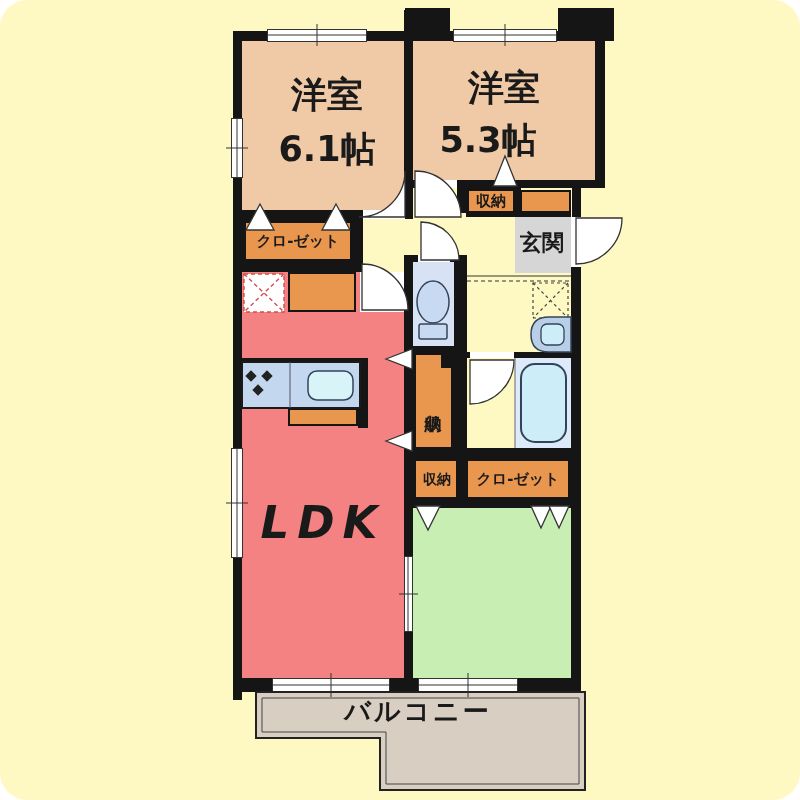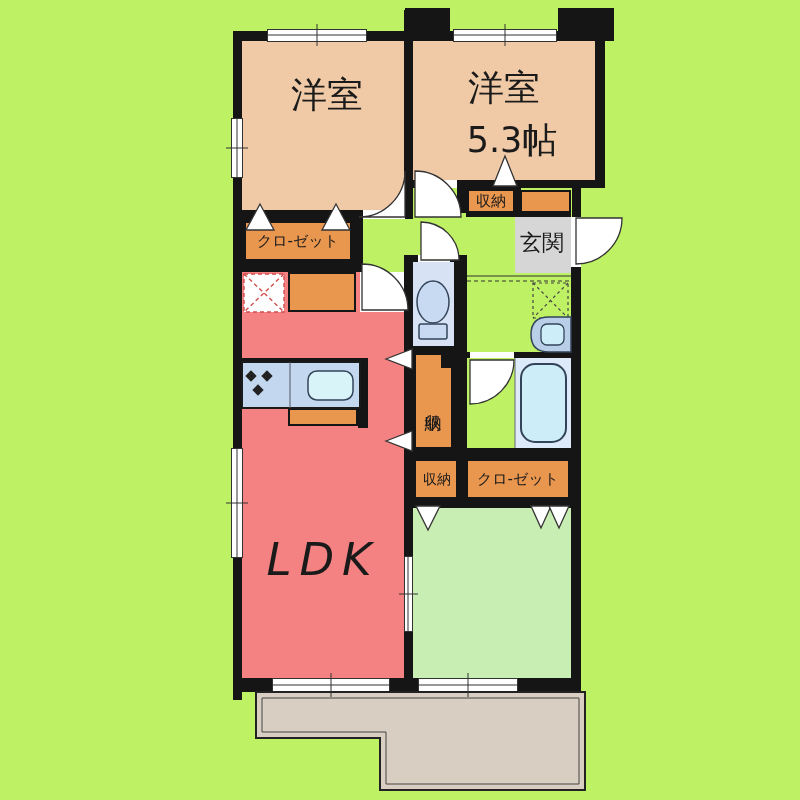--- a/index.html
+++ b/index.html
@@ -1,22 +1,22 @@
 <!DOCTYPE html>
 <html><head>
 <meta charset="utf-8">
 <style>
   :root{
     --wall:#151515; --tan:#f0caa6; --orange:#e9964f; --red:#f58282;
     --green:#c9eeb4; --beige:#d8cec2; --gray:#d6d6d6; --wet:#d7e3f4;
     --bath:#dceafa; --fixblue:#c8d9f2; --cyan:#cdeef8; --counter:#c3d7ee;
   }
   html,body{margin:0;padding:0;background:#fff;}
-  .plan{position:relative;width:800px;height:800px;background:#bef264;overflow:hidden;
-        font-family:"DejaVu Sans",sans-serif;font-weight:normal;color:#1a1a1a;}
+  .plan{position:relative;width:800px;height:800px;background:#fef9c3;overflow:hidden;
+        font-family:"DejaVu Sans",sans-serif;font-weight:bold;color:#1a1a1a;border-radius:27px;}
   .abs{position:absolute;box-sizing:border-box;}
   .w{position:absolute;background:var(--wall);}
   .gap{position:absolute;background:#fff;}
   .win{position:absolute;background:#fff;border:1.5px solid #333;box-sizing:border-box;}
   .obox{position:absolute;background:var(--orange);border:3px solid var(--wall);box-sizing:border-box;}
   .lab{position:absolute;transform:translate(-50%,-50%);white-space:nowrap;line-height:1;}
   svg.ov{position:absolute;left:0;top:0;}
 </style>
 </head>
 <body>
@@ -161,23 +161,25 @@
       <polygon points="505,156 493,186 517,186"></polygon>
       <polygon points="386,359 412,349 412,369"></polygon>
       <polygon points="386,441 412,431 412,451"></polygon>
       <polygon points="428,530 416,506 440,506"></polygon>
       <polygon points="541,528 531,506 551,506"></polygon>
       <polygon points="559,528 549,506 569,506"></polygon>
     </g>
   </svg>
 
   <div class="lab" style="left:327px;top:95px;font-size:36px;">洋室</div>
+  <div class="lab" style="left:327px;top:149px;font-size:35px;">6.1帖</div>
   <div class="lab" style="left:504px;top:88px;font-size:36px;">洋室</div>
-  <div class="lab" style="left:512px;top:140px;font-size:35px;">5.3帖</div>
-  <div class="lab" style="left:323px;top:522px;font-size:45px;font-style:italic;letter-spacing:8px;margin-top:37px;">LDK</div>
+  <div class="lab" style="left:488px;top:140px;font-size:35px;">5.3帖</div>
+  <div class="lab" style="left:323px;top:522px;font-size:45px;font-style:italic;letter-spacing:8px;">LDK</div>
   <div class="lab" style="left:542px;top:243px;font-size:22px;">玄関</div>
+  <div class="lab" style="left:418px;top:711px;font-size:26px;letter-spacing:3px;">バルコニー</div>
   <div class="lab" style="left:298px;top:241px;font-size:15px;">クロ-ゼット</div>
   <div class="lab" style="left:518px;top:479px;font-size:15px;">クロ-ゼット</div>
   <div class="lab" style="left:491px;top:201px;font-size:15px;">収納</div>
   <div class="lab" style="left:433px;top:401px;font-size:17px;writing-mode:vertical-rl;text-orientation:upright;">収納</div>
   <div class="lab" style="left:437px;top:479px;font-size:14px;">収納</div>
 
 </div>
 
 </body></html>

